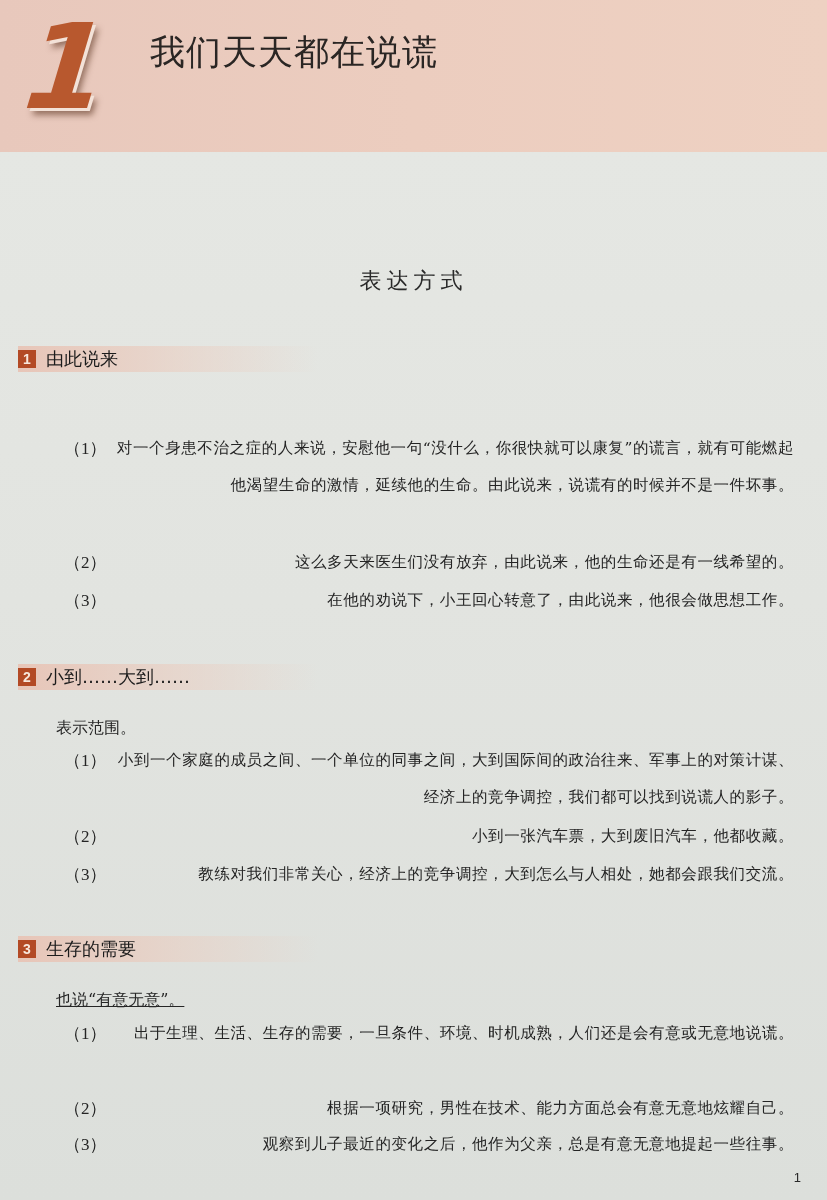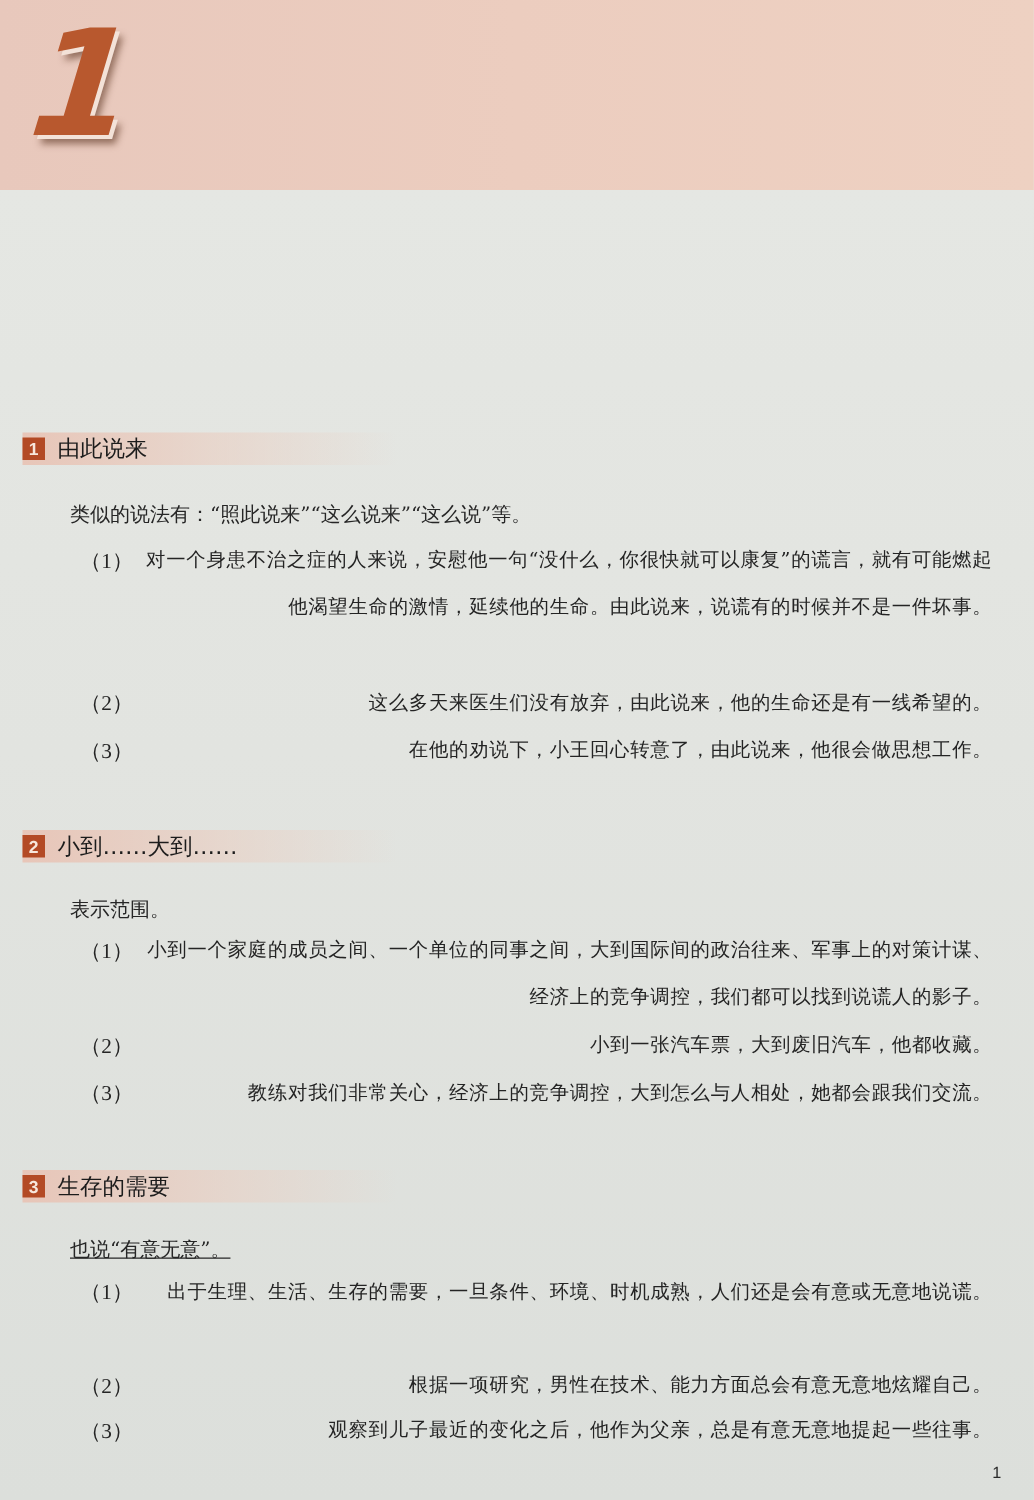--- a/index.html
+++ b/index.html
@@ -125,28 +125,29 @@
       color: #2a2a2a;
     }
   </style>
 </head>
 <body>
 
 <div class="page">
 
   <div class="chapter-banner">
     <div class="chapter-number">1</div>
+    <div class="chapter-title">我们天天都在说谎</div>
   </div>
 
+  <div class="section-heading-main">表达方式</div>
 
   <div class="item-head" style="top:346px;">
     <span class="item-num">1</span>
     <span class="item-title">由此说来</span>
   </div>
-  <div class="intro" style="top:402px;">类似的说法有：“照此说来”“这么说来”“这么说”等。</div>
   <div class="example" style="top:430px;">
     <span class="ex-label">（1）</span>
     <span class="ex-text">对一个身患不治之症的人来说，安慰他一句“没什么，你很快就可以康复”的谎言，就有可能燃起他渴望生命的激情，延续他的生命。由此说来，说谎有的时候并不是一件坏事。</span>
   </div>
   <div class="example" style="top:544px;">
     <span class="ex-label">（2）</span>
     <span class="ex-text">这么多天来医生们没有放弃，由此说来，他的生命还是有一线希望的。</span>
   </div>
   <div class="example" style="top:582px;">
     <span class="ex-label">（3）</span>

